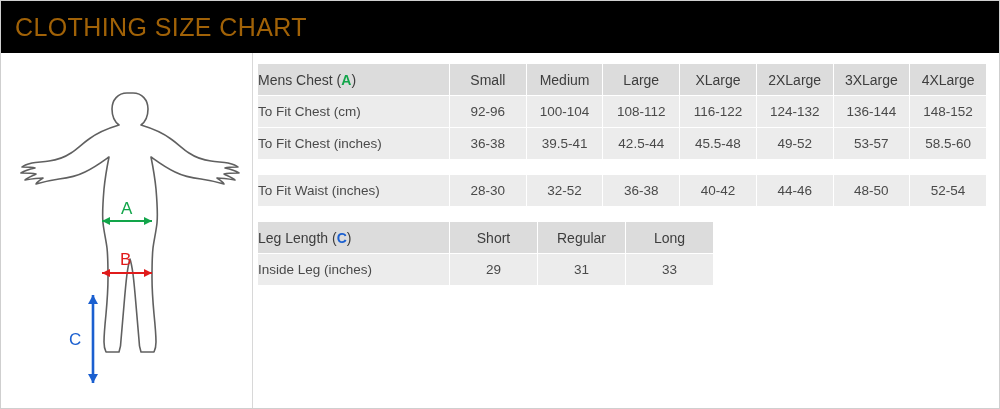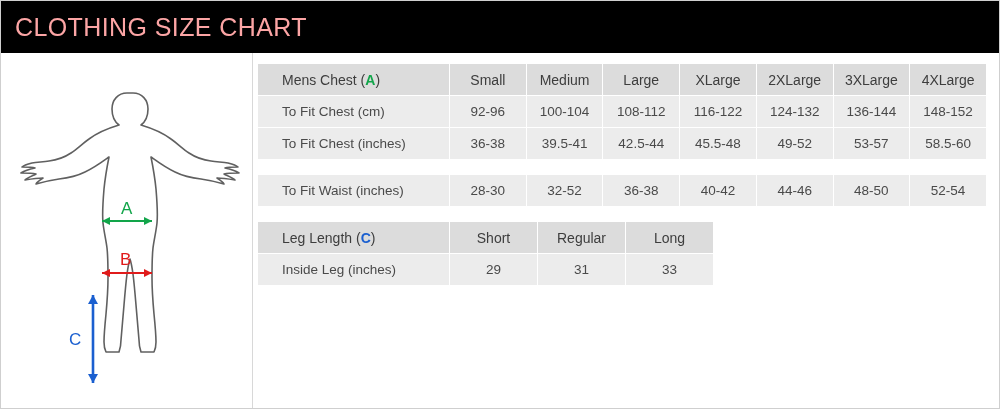--- a/index.html
+++ b/index.html
@@ -18,21 +18,21 @@
   }
   
   #header {
     height: 52px;
     background: #000000;
     display: flex;
     align-items: center;
     padding-left: 14px;
   }
   #header-title {
-    color: #fca5a5;
+    color: #a16207;
     font-size: 25px;
     font-weight: 400;
     letter-spacing: 0.4px;
   }
   
   #body {
     display: flex;
     height: 357px;
   }
   #figure-pane {
@@ -64,21 +64,21 @@
     background: #ececec;
   }
   table.size-table tr.header-row td,
   table.size-table tr.header-row th {
     background: #dcdcdc;
     font-size: 14px;
     color: #3d3d3d;
   }
   table.size-table td.rowlabel {
     text-align: left;
-    padding-left: 24px;
+    padding-left: 0;
     width: 192px;
   }
   table.size-table tr.header-row td.rowlabel {
     background: #dcdcdc;
   }
   .letter-a { color: #12a54a; font-weight: 700; }
   .letter-b { color: #e01b1b; font-weight: 700; }
   .letter-c { color: #1a5fd0; font-weight: 700; }
   
   #figure-svg { display: block; }

